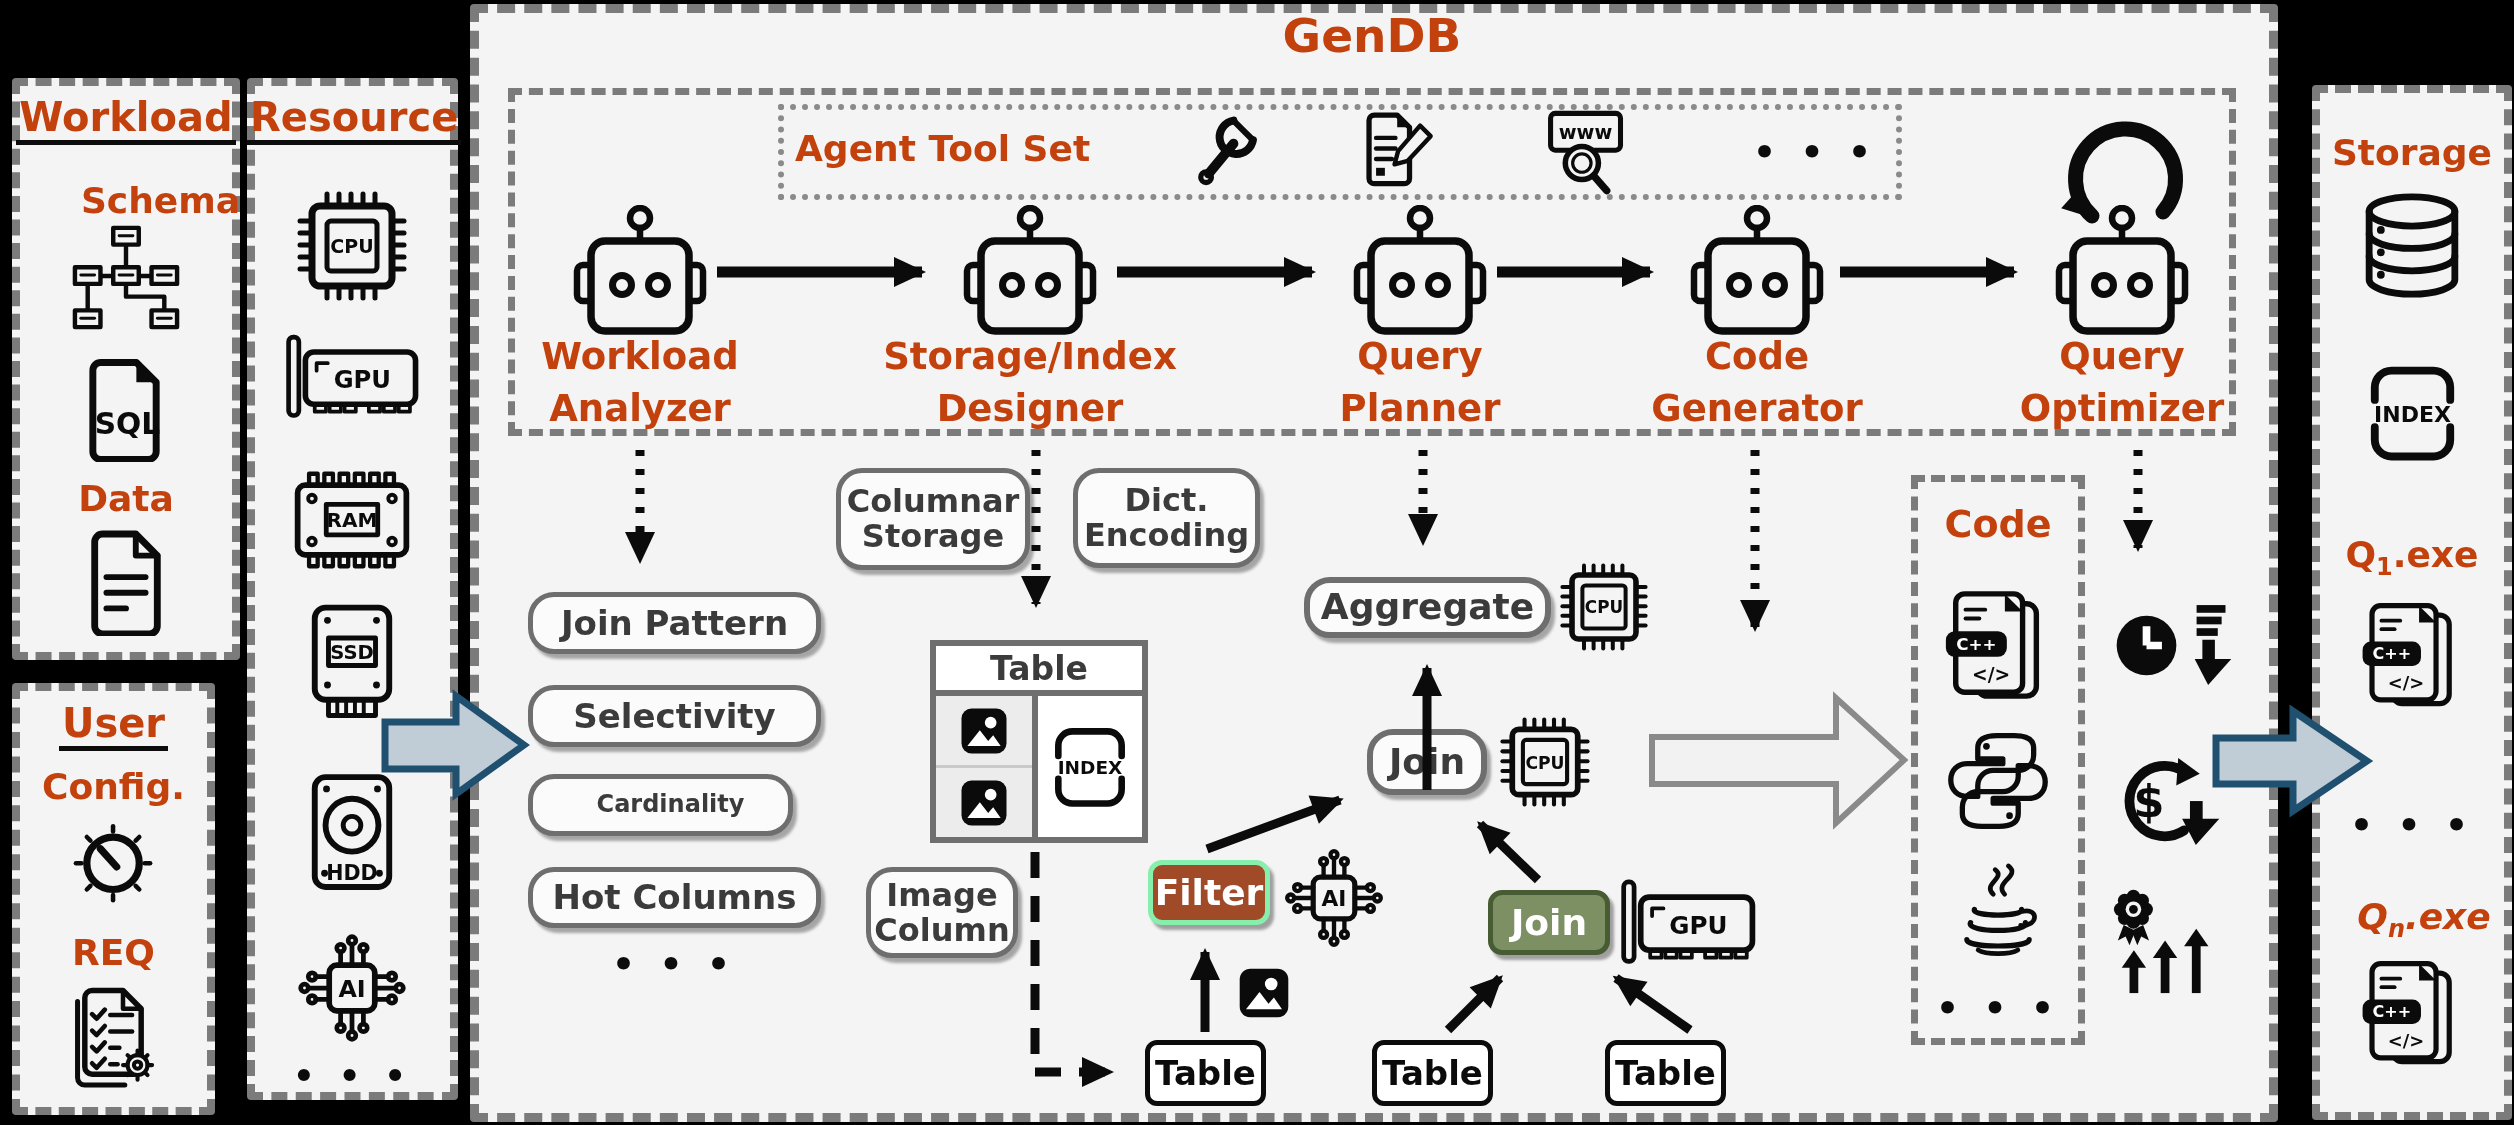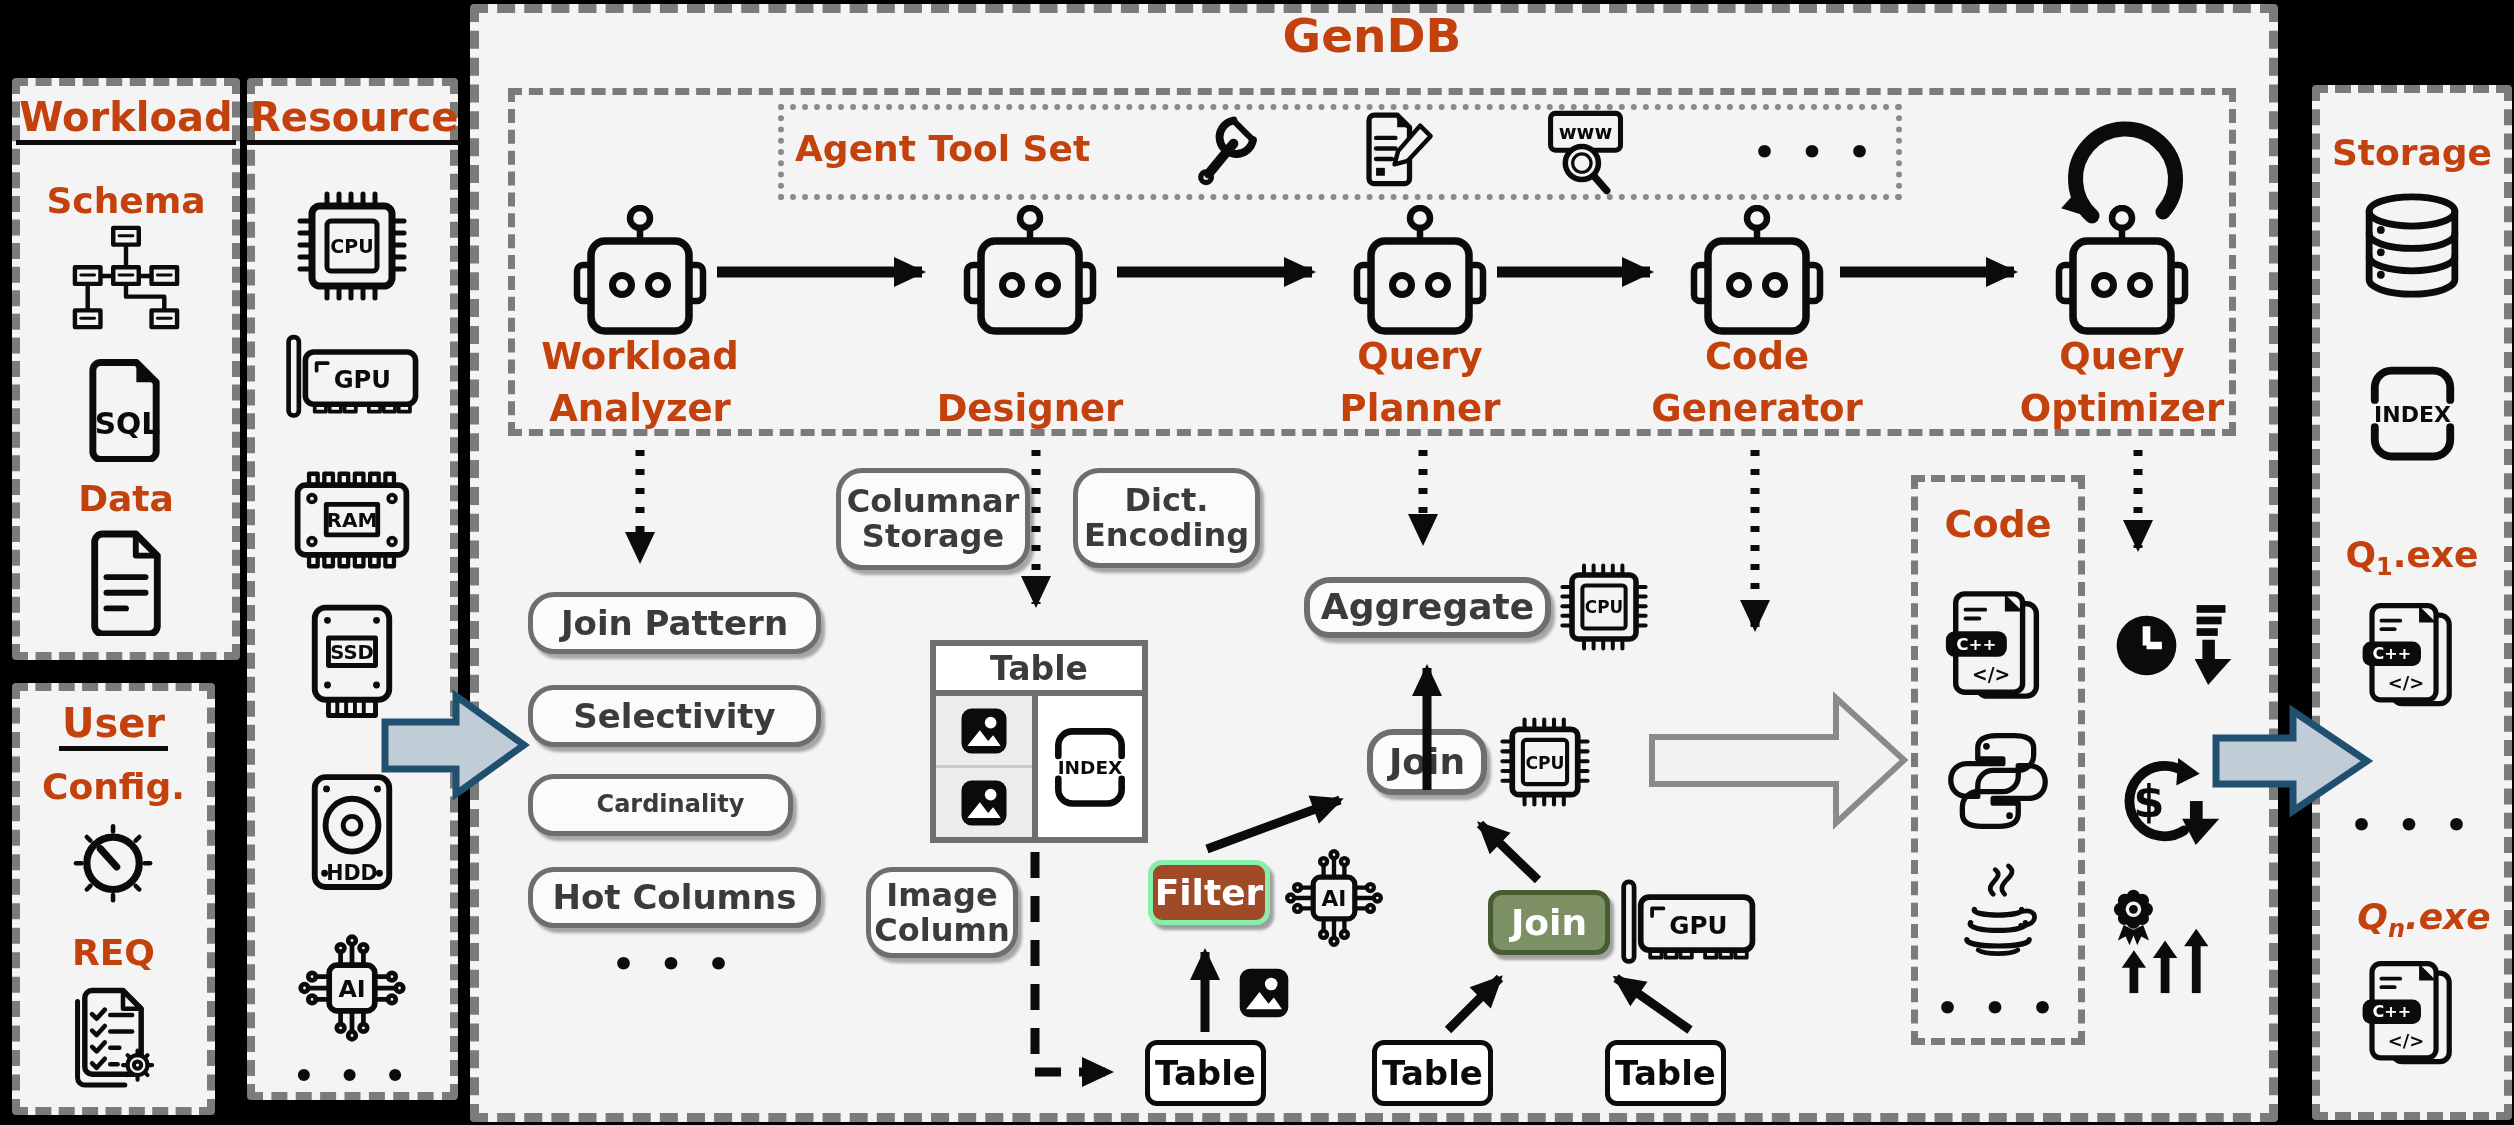--- a/index.html
+++ b/index.html
@@ -31,21 +31,21 @@
 <div class="stage">
 
   <div class="panel" style="left:12px;top:78px;width:228px;height:582px;"></div>
   <div class="panel" style="left:12px;top:683px;width:203px;height:432px;"></div>
   <div class="panel" style="left:247px;top:78px;width:211px;height:1022px;"></div>
   <div class="panel" style="left:470px;top:4px;width:1808px;height:1118px;border-width:9px;"></div>
   <div class="panel" style="left:2312px;top:85px;width:200px;height:1035px;"></div>
 
   <div class="lbl" style="left:12px;top:94px;width:228px;font-size:40px;">
     <span class="titleu">Workload</span></div>
-  <div class="lbl" style="left:12px;top:180px;width:228px;font-size:36px;">Schema</div>
+  <div class="lbl" style="left:12px;top:180px;width:228px;font-size:36px;text-align:right;">Schema</div>
   <svg class="abs" style="left:67px;top:222px;" width="118" height="110" viewBox="0 0 120 112">
     <path class="ln" stroke-width="4.5" d="M60,23 V46 M21,63 V90 M34,55 H47 M73,55 H86 M60,63 V76 H99 V90"></path>
     <rect class="lnf" stroke-width="4.5" x="47" y="6" width="26" height="17"></rect>
       <line class="ln" stroke-width="3" x1="53" y1="14" x2="67" y2="14"></line>
     <rect class="lnf" stroke-width="4.5" x="8" y="46" width="26" height="17"></rect>
       <line class="ln" stroke-width="3" x1="14" y1="54" x2="28" y2="54"></line>
     <rect class="lnf" stroke-width="4.5" x="47" y="46" width="26" height="17"></rect>
       <line class="ln" stroke-width="3" x1="53" y1="54" x2="67" y2="54"></line>
     <rect class="lnf" stroke-width="4.5" x="86" y="46" width="26" height="17"></rect>
       <line class="ln" stroke-width="3" x1="92" y1="54" x2="106" y2="54"></line>
@@ -309,20 +309,21 @@
       <line class="ln" stroke-width="6.5" x1="75" y1="23" x2="75" y2="36"></line>
     <rect class="lnf" stroke-width="6.5" x="12" y="60" width="16" height="36" rx="6"></rect>
       <rect class="lnf" stroke-width="6.5" x="122" y="60" width="16" height="36" rx="6"></rect>
     <rect class="lnf" stroke-width="7.5" x="26" y="36" width="98" height="90" rx="14"></rect>
     <circle class="ln" stroke-width="7" cx="57" cy="80" r="9.5"></circle>
       <circle class="ln" stroke-width="7" cx="93" cy="80" r="9.5"></circle>
   </svg>
 
   <div class="lbl" style="left:460px;top:335px;width:360px;font-size:37px;">Workload</div>
   <div class="lbl" style="left:460px;top:387px;width:360px;font-size:37px;">Analyzer</div>
+  <div class="lbl" style="left:850px;top:335px;width:360px;font-size:37px;">Storage/Index</div>
   <div class="lbl" style="left:850px;top:387px;width:360px;font-size:37px;">Designer</div>
   <div class="lbl" style="left:1240px;top:335px;width:360px;font-size:37px;">Query</div>
   <div class="lbl" style="left:1240px;top:387px;width:360px;font-size:37px;">Planner</div>
   <div class="lbl" style="left:1577px;top:335px;width:360px;font-size:37px;">Code</div>
   <div class="lbl" style="left:1577px;top:387px;width:360px;font-size:37px;">Generator</div>
   <div class="lbl" style="left:1942px;top:335px;width:360px;font-size:37px;">Query</div>
   <div class="lbl" style="left:1942px;top:387px;width:360px;font-size:37px;">Optimizer</div>
 
   <div class="gbox" style="left:528px;top:592px;width:293px;height:62px;font-size:34px;">Join Pattern</div>
   <div class="gbox" style="left:528px;top:685px;width:293px;height:62px;font-size:34px;">Selectivity</div>

